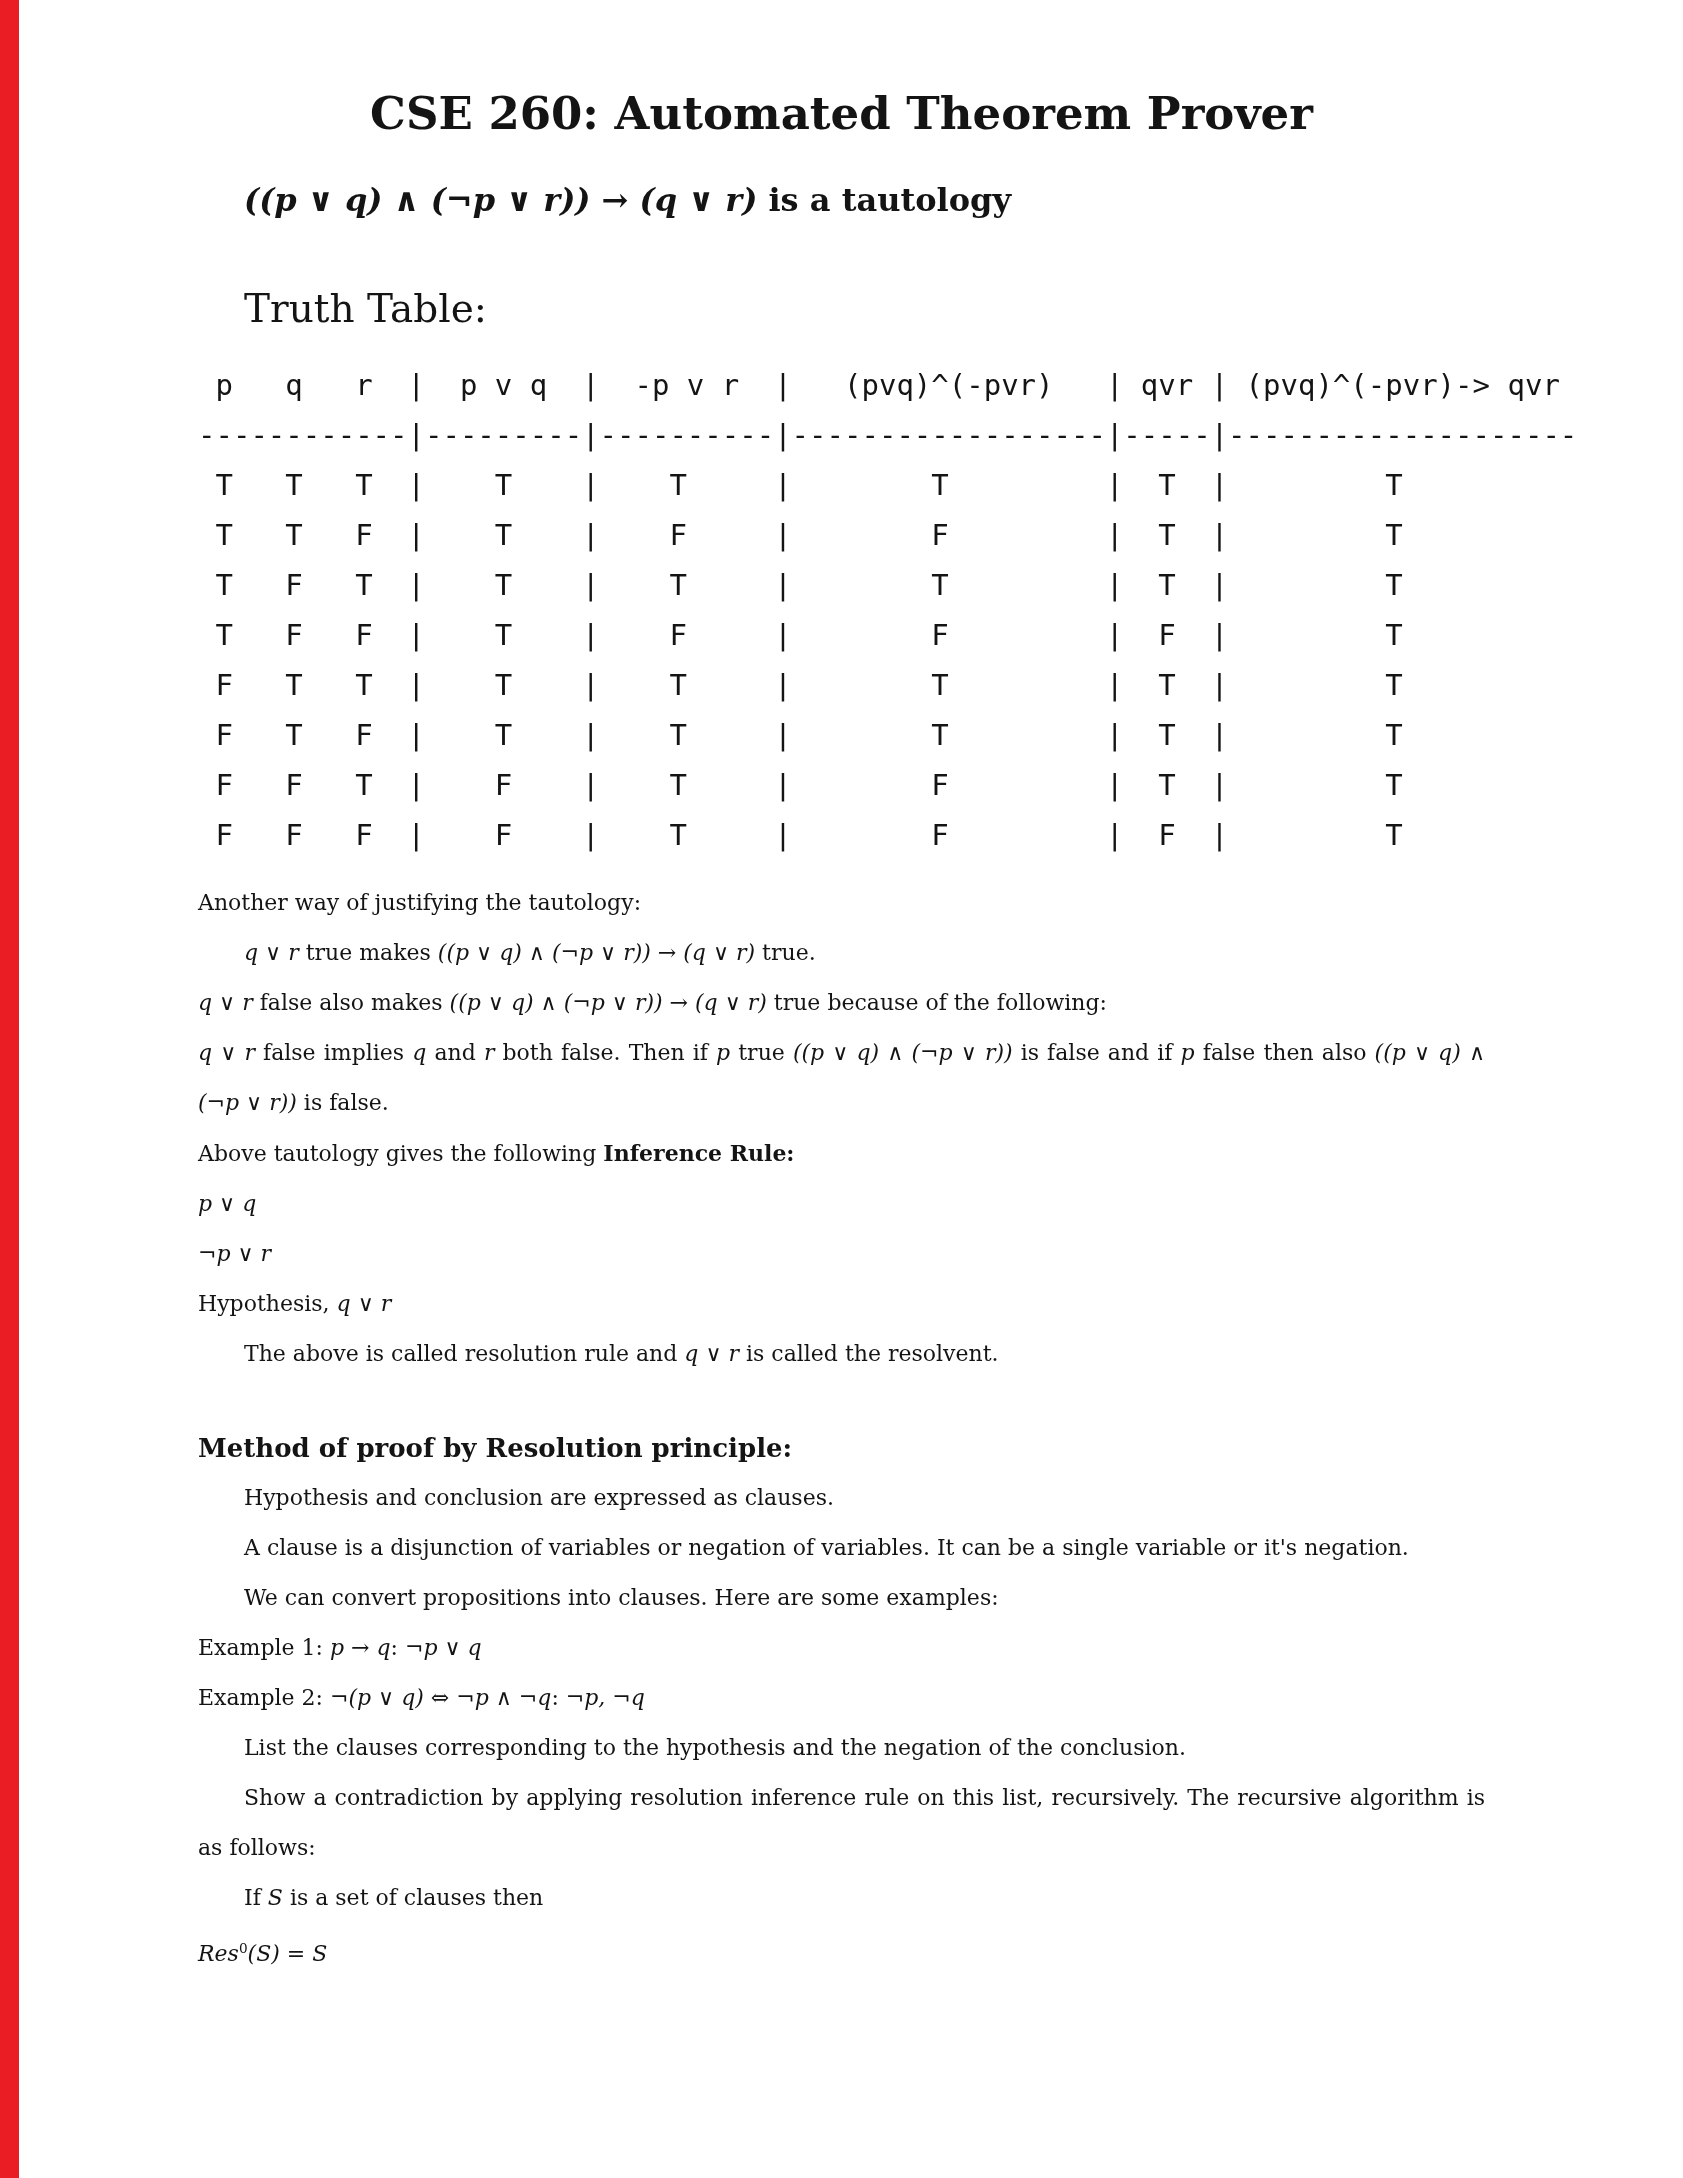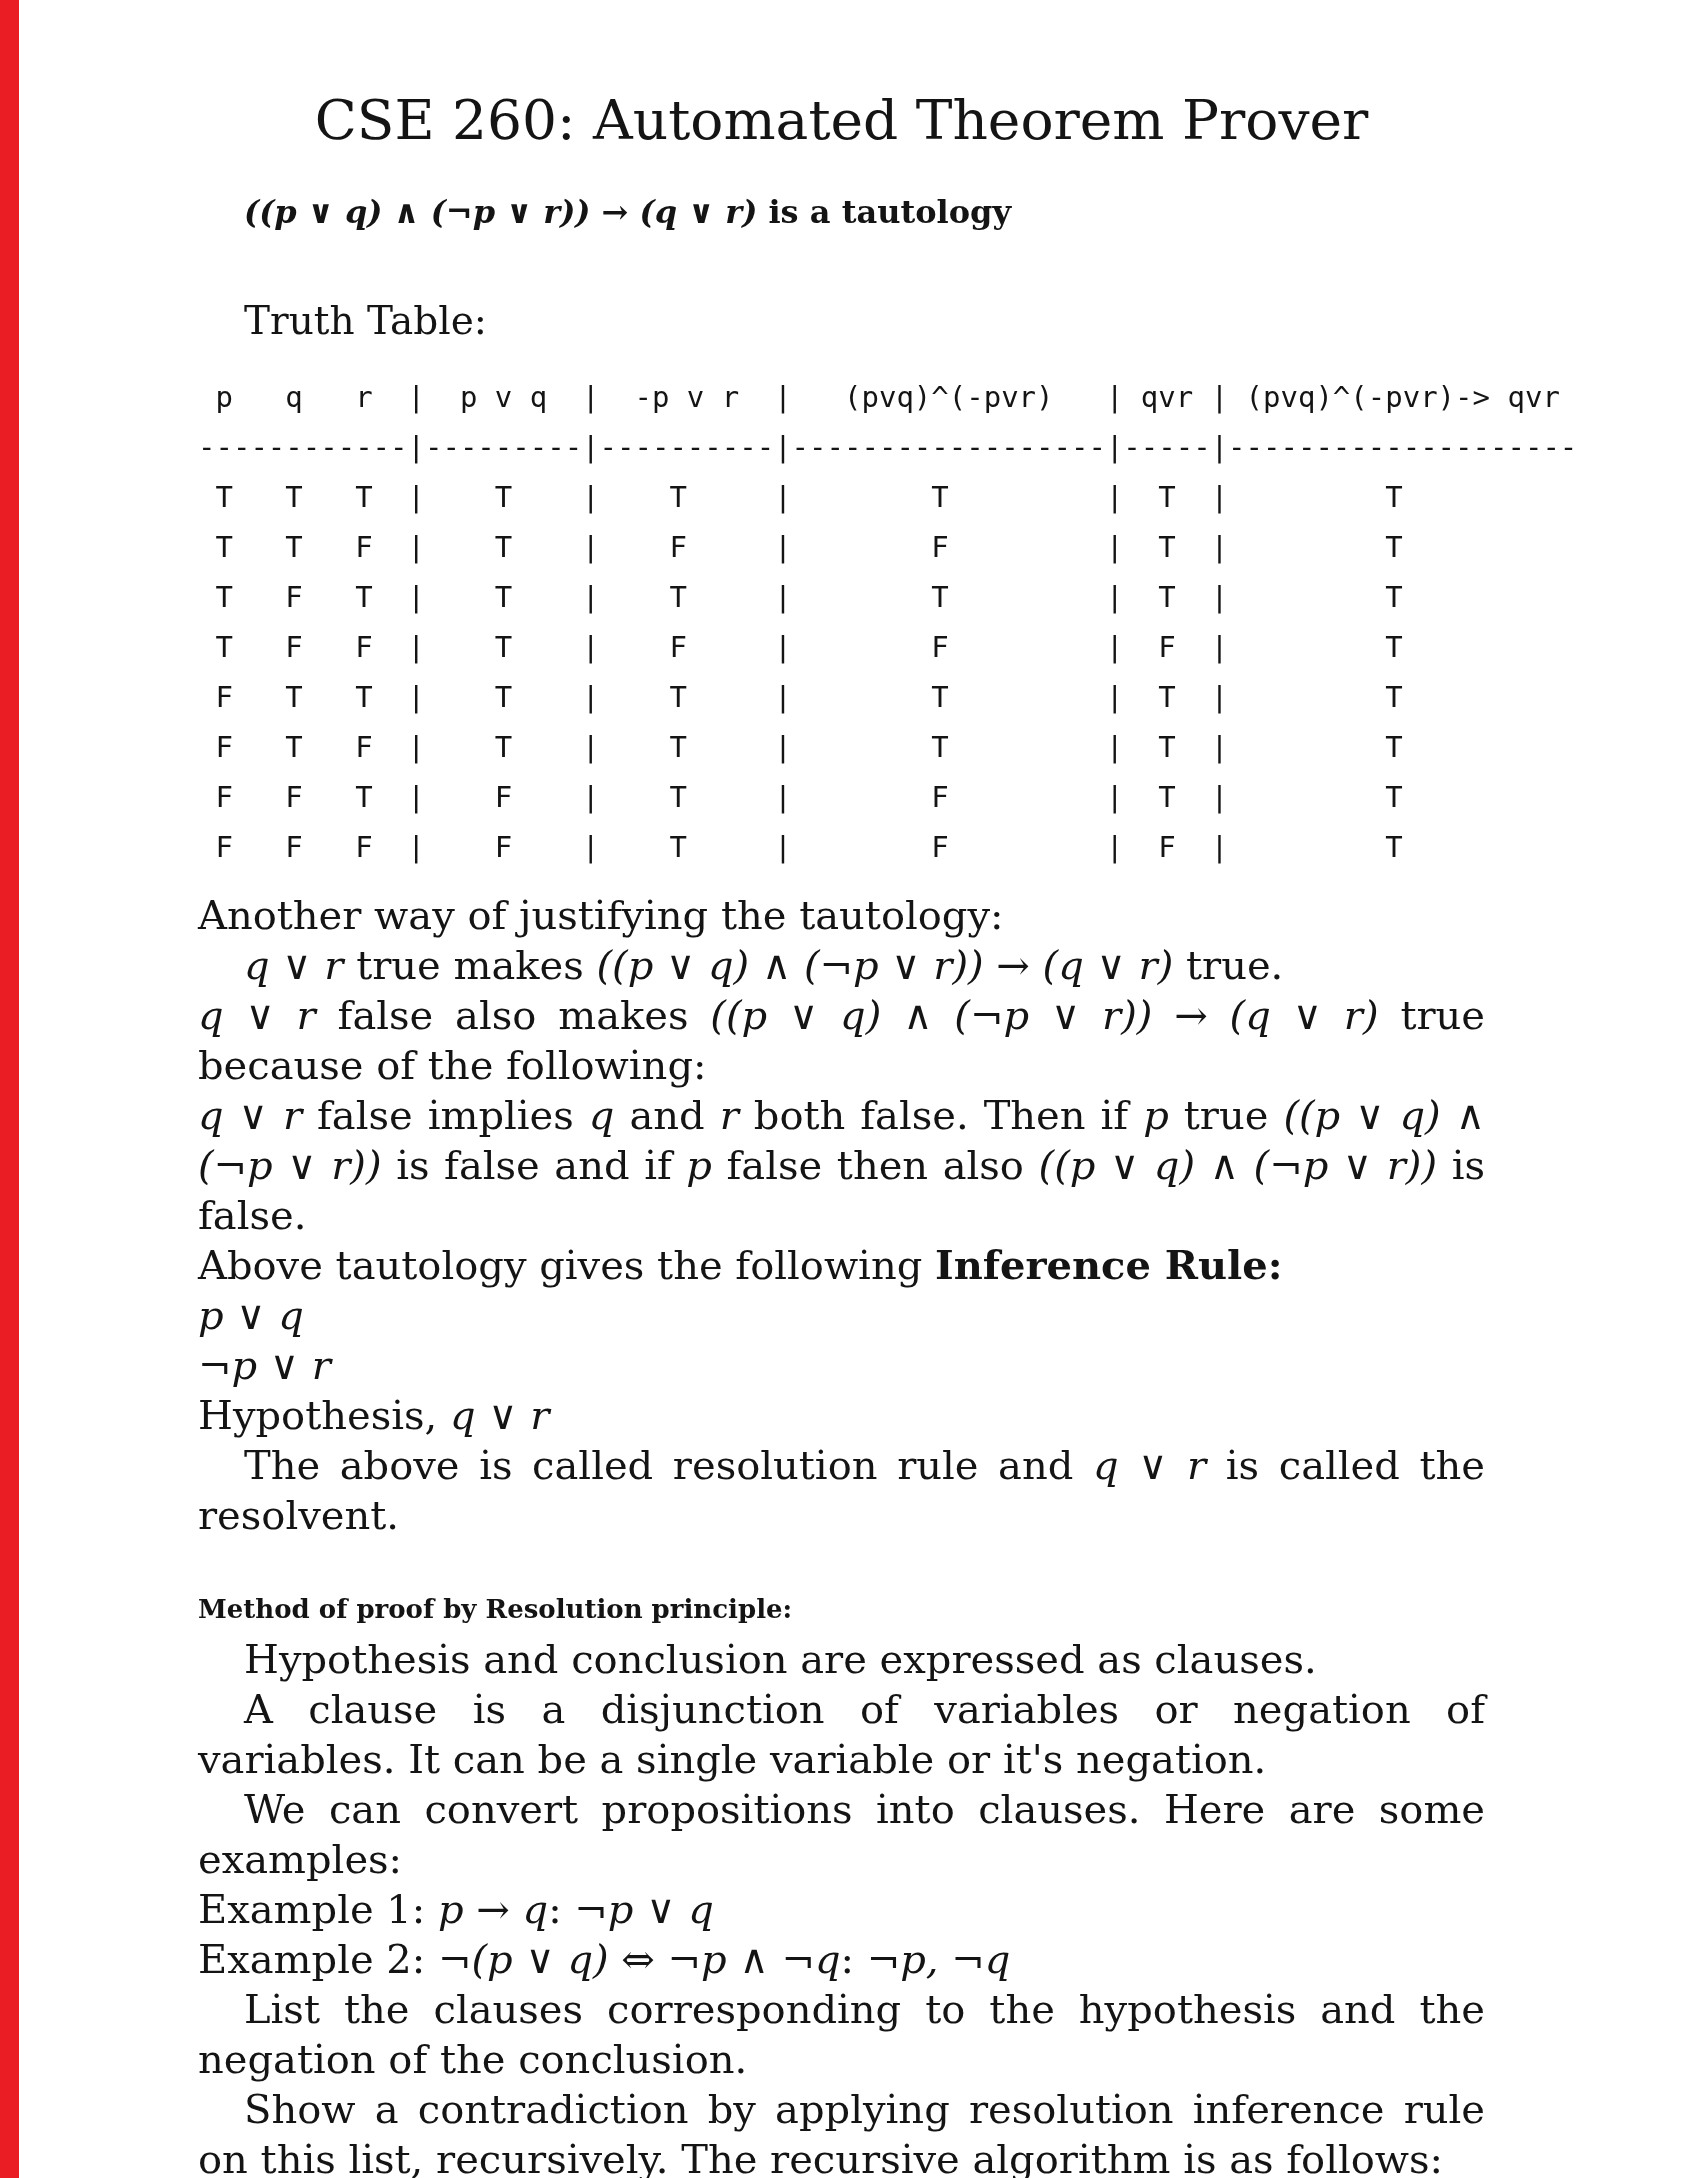--- a/index.html
+++ b/index.html
@@ -7,38 +7,38 @@
     width: 1683px; height: 2178px; position: relative; overflow: hidden;
     font-family: "DejaVu Serif", "Liberation Serif", serif;
     color: #141414;
   }
   .red-stripe {
     position: absolute; left: 0; top: 0; width: 19px; height: 2178px;
     background: var(--accent-red, #ea1d25);
   }
   .page { padding: 87px 198px 0 198px; }
   .title {
-    font-size: 55px; font-weight: normal; text-align: center;
+    font-size: 45px; font-weight: bold; text-align: center;
     margin: 0 0 34px 0; line-height: 1.2;
   }
   .subtitle {
     font-size: 32px; font-weight: bold; margin: 0 0 0 46px; line-height: 50px;
   }
   .seg-math { font-style: italic; }
   .seg-bold { font-weight: bold; }
   .seg-sup { font-size: 0.62em; vertical-align: super; font-style: normal; }
   .tt-label { font-size: 39px; margin: 59px 0 26px 46px; line-height: 50px; }
   .truth-table {
     font-family: "DejaVu Sans Mono", "Liberation Mono", monospace;
     font-size: 29px; line-height: 50px; margin-top: 8px;
   }
   .tt-line { white-space: pre; }
   .body-text { margin-top: 18px; }
   .para {
-    font-size: 40px; line-height: 50px; margin: 0; text-align: justify;
+    font-size: 22px; line-height: 50px; margin: 0; text-align: justify;
   }
   .para.indent { text-indent: 46px; }
   .para.space-before { margin-top: 44px; }
   .para.heading { font-size: 26px; text-align: left; }
 </style>
 </head>
 <body>
 
 <div class="red-stripe"></div>
 

